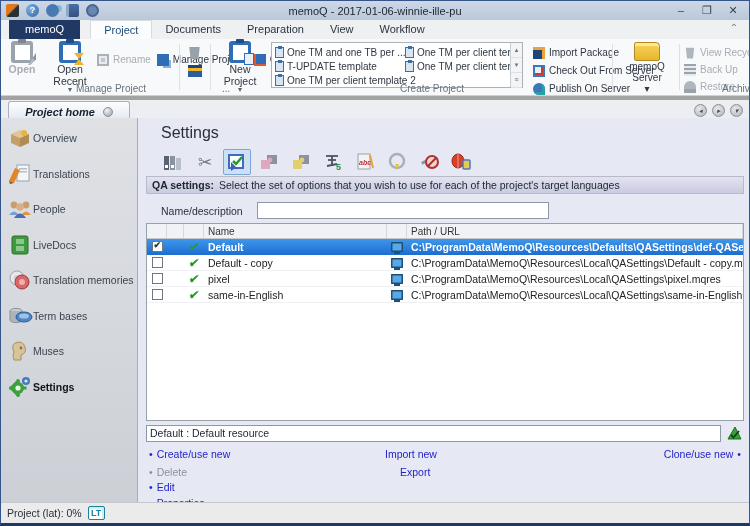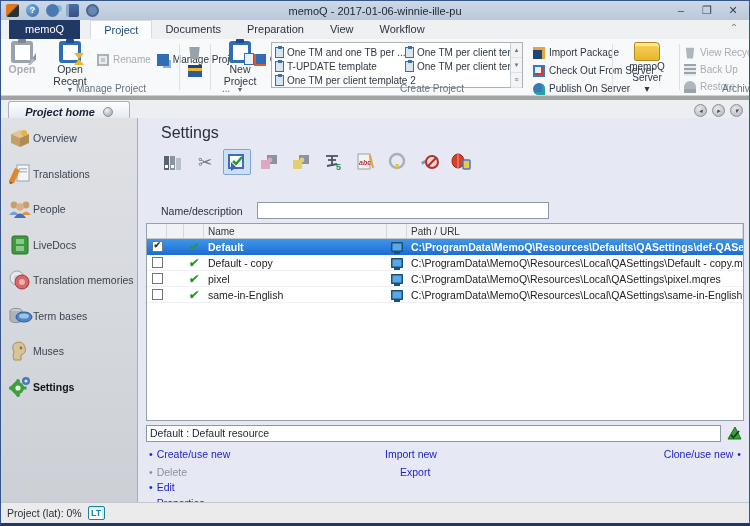--- a/index.html
+++ b/index.html
@@ -469,20 +469,24 @@
         </span>
       <span class="tool">
           <svg width="22" height="20" viewBox="0 0 22 20">
             <ellipse cx="8" cy="9" rx="6" ry="7" fill="#d84028" stroke="#982818"></ellipse>
             <line x1="8" y1="2" x2="8" y2="16" stroke="#f0a090"></line>
             <rect x="13" y="8" width="7" height="9" rx="1" fill="#e8c850" stroke="#4a78c0" stroke-width="1.5"></rect>
           </svg>
         </span>
     </div>
 
+    <div id="qa-bar">
+      <b>QA settings:</b>
+      <span>Select the set of options that you wish to use for each of the project's target languages</span>
+    </div>
 
     <div id="filter-row">
       <label>Name/description</label>
       <input id="filter-input" type="text" value="" style="">
     </div>
 
     <div id="qa-table">
       <div class="t-head">
         <div class="cell c-chk"></div>
         <div class="cell c-sp"></div>

